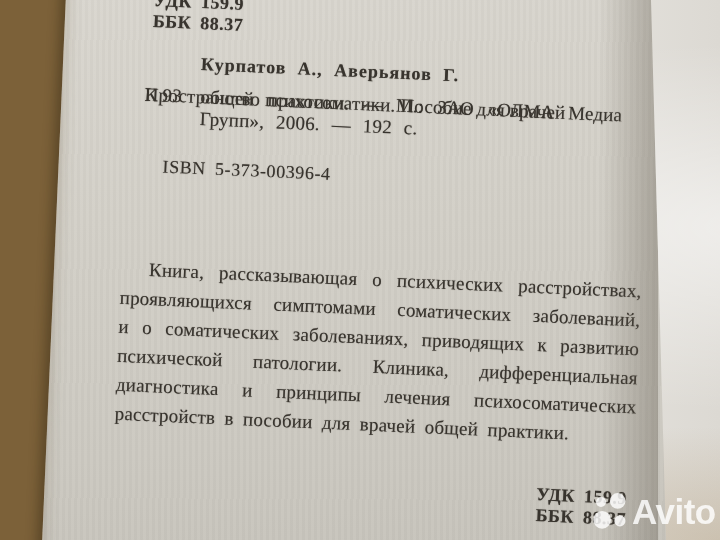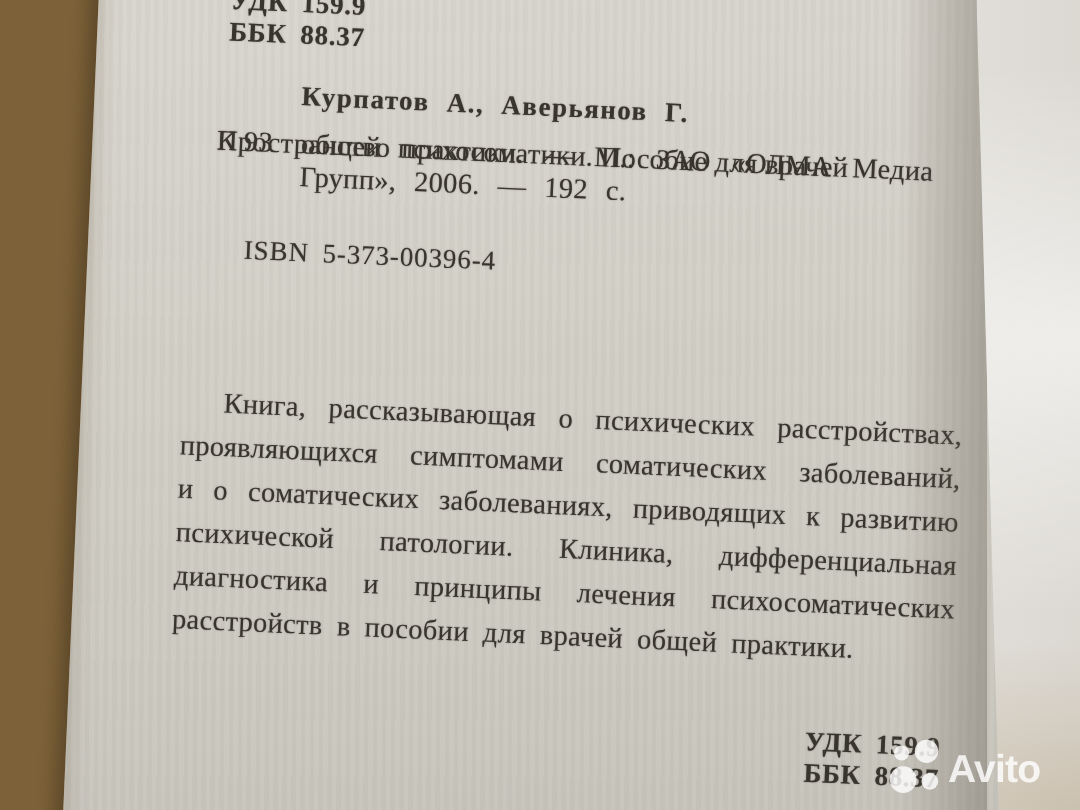--- a/index.html
+++ b/index.html
@@ -79,21 +79,21 @@
       radial-gradient(130% 55% at 105% 42%, rgba(255,255,255,0.55), rgba(255,255,255,0) 62%),
       radial-gradient(80% 30% at 100% 100%, rgba(160,130,85,0.28), rgba(160,130,85,0) 70%),
       linear-gradient(to right,#9f9b92 0px,#c6c3bc 4px,#e7e5e0 14px,#f0efeb 34%,#e9e7e2 70%,#dcd9d3 100%);
   }
   
   .watermark{
     position:absolute;left:592px;top:492px;
     display:flex;align-items:center;
     color:rgba(255,255,255,0.82);
     font-family:"Liberation Sans","DejaVu Sans",sans-serif;
-    font-weight:bold;font-size:26px;letter-spacing:-0.5px;text-align:right;
+    font-weight:bold;font-size:35px;letter-spacing:-0.5px;text-align:right;
   }
   .watermark svg{display:block;margin-right:2px;opacity:0.82;}
 </style>
 </head>
 <body>
 
 <div class="photo">
 
   <div class="wood"></div>
 

